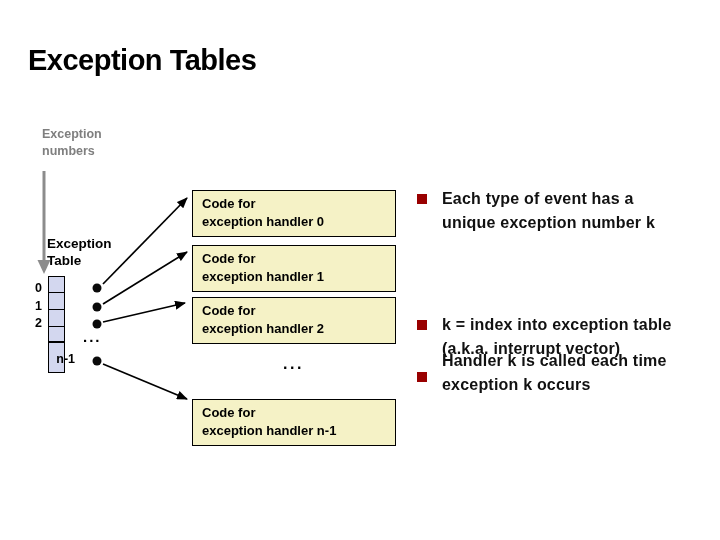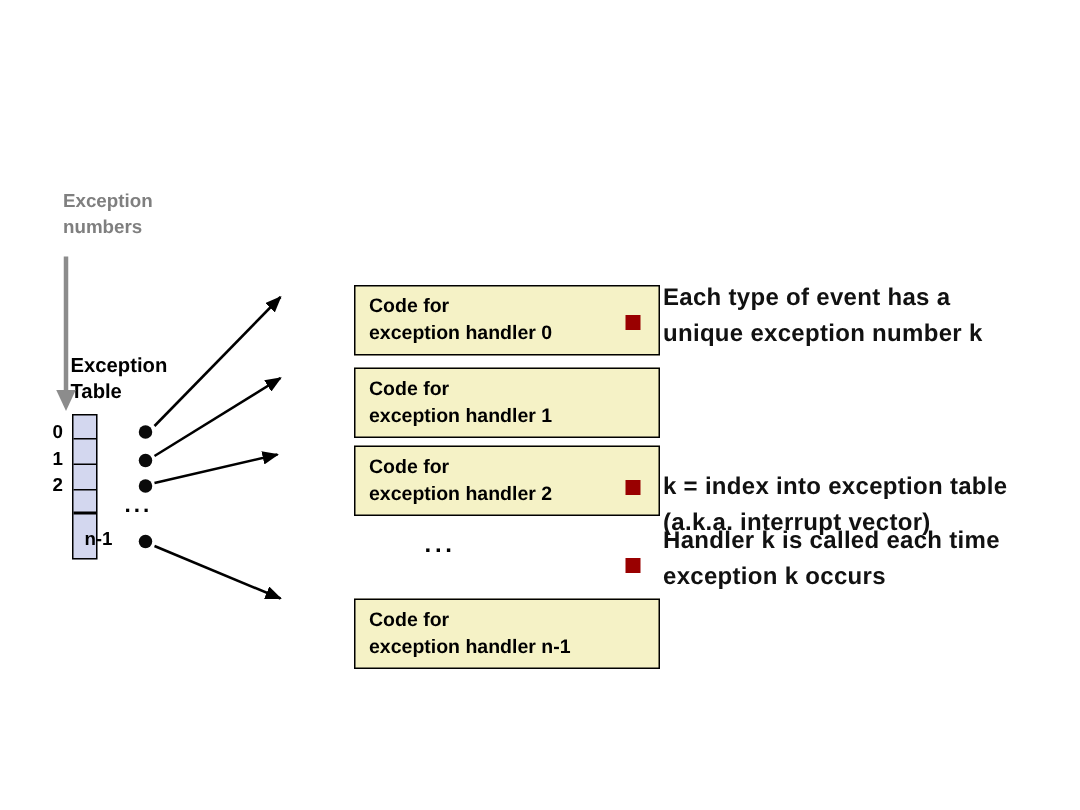--- a/index.html
+++ b/index.html
@@ -35,44 +35,45 @@
   .rl0{left:18px;top:281px;}
   .rl1{left:18px;top:299px;}
   .rl2{left:18px;top:316px;}
   .rln{left:18px;top:352px;margin-left:33px;}
   .tbl-ellipsis{
     left:83px;top:328px;font-size:15px;font-weight:bold;letter-spacing:2px;color:#000;
   }
   .handler-box{
     left:192px;width:184px;background:var(--handler-box-fill,#F5F2C6);
     border:1.5px solid #000;padding:4px 9px 5px 9px;
-    font-size:13px;font-weight:bold;line-height:18px;color:#000;margin-left:44px;
+    font-size:13px;font-weight:bold;line-height:18px;color:#000;
   }
   .hb0{top:190px;} .hb1{top:245px;} .hb2{top:297px;} .hb3{top:399px;}
   .handlers-ellipsis{
     left:283px;top:355px;font-size:16px;font-weight:bold;letter-spacing:2.5px;color:#000;
   }
   .bullets{left:410px;top:0;width:300px;}
   .bullet-item{position:absolute;left:7px;display:flex;gap:15px;}
-  .bi0{top:187px;align-items:center;} .bi1{top:265px;margin-top:48px;} .bi2{top:349px;align-items:center;}
+  .bi0{top:187px;} .bi1{top:265px;margin-top:48px;} .bi2{top:349px;align-items:center;}
   .bullet-marker{
     flex:0 0 auto;width:10px;height:10px;margin-top:7px;
     background:var(--bullet-marker,#990000);
   }
   .bullet-text{
     font-size:16px;font-weight:bold;line-height:24px;letter-spacing:0.2px;color:#111;
     width:265px;
   }
   svg.overlay{position:absolute;left:0;top:0;pointer-events:none;}
 </style>
 </head>
 <body>
 
 <div class="slide">
 
+  <div class="abs slide-title">Exception Tables</div>
 
   <div class="abs pre exc-numbers">Exception
 numbers</div>
 
   <div class="abs pre exc-table-label">Exception
 Table</div>
 
   <div class="abs etable">
     <div class="cell c0"></div>
     <div class="cell c1"></div>

